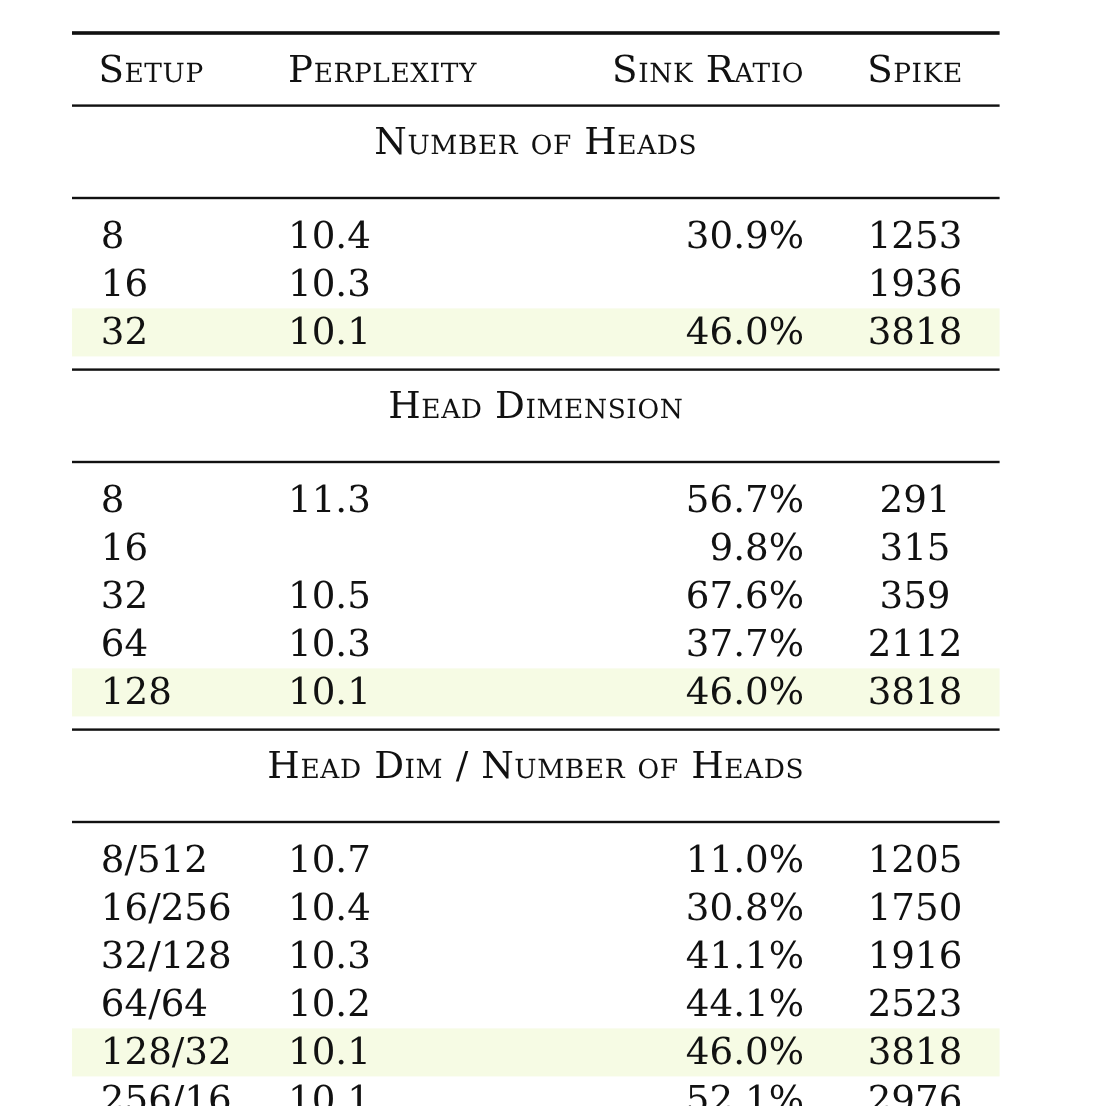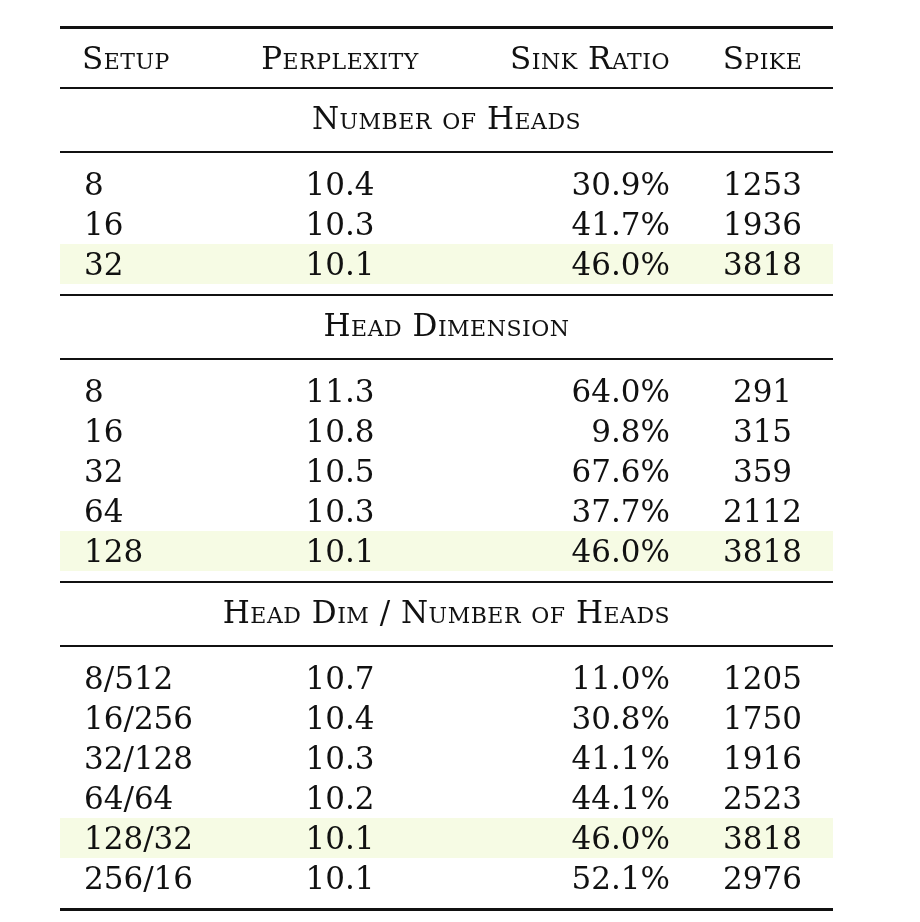--- a/index.html
+++ b/index.html
@@ -7,25 +7,25 @@
            font-family: "DejaVu Serif", "Liberation Serif", serif; color: #111; }
     .table { position: absolute; left: 60px; top: 26px; width: 773px; }
     .rule-thick { height: 3px; background: #111; }
     .rule { height: 2px; background: #111; }
     .row { position: relative; height: 40px; font-size: 31px; line-height: 40px; }
     .row.hl { background: #f6fbe4; }
     .header { height: 58px; line-height: 58px; font-size: 31px; }
     .sc { font-variant: small-caps; letter-spacing: 0.5px; }
     .cell { position: absolute; top: 0; white-space: nowrap; }
     .c0 { left: 24px; }
-    .c1 { left: 180px; width: 200px; text-align: center; }
+    .c1 { left: 180px; width: 200px; text-align: left; }
     .c2 { left: 400px; width: 210px; text-align: right; }
     .c3 { left: 620px; width: 165px; text-align: center; }
     .h0 { left: 22px; }
-    .section-title { height: 62px; line-height: 58px; text-align: center; font-size: 31px; }
+    .section-title { height: 75px; line-height: 58px; text-align: center; font-size: 31px; }
     .spacer-top { height: 11px; }
     .spacer-bot { height: 10px; }
   </style>
 </head>
 <body>
 
 <div class="table">
   <div class="rule-thick"></div>
   <div class="row header sc">
     <span class="cell h0">Setup</span>
@@ -41,46 +41,44 @@
   <div>
       <div class="row">
         <span class="cell c0">8</span>
         <span class="cell c1">10.4</span>
         <span class="cell c2">30.9%</span>
         <span class="cell c3">1253</span>
       </div>
       <div class="row">
         <span class="cell c0">16</span>
         <span class="cell c1">10.3</span>
-        <span class="cell c2">41.7%</span>
         <span class="cell c3">1936</span>
       </div>
       <div class="row hl">
         <span class="cell c0">32</span>
         <span class="cell c1">10.1</span>
         <span class="cell c2">46.0%</span>
         <span class="cell c3">3818</span>
       </div>
     </div>
   <div class="spacer-bot"></div>
 
   <div class="rule"></div>
   <div class="section-title sc">Head Dimension</div>
   <div class="rule"></div>
   <div class="spacer-top"></div>
   <div>
       <div class="row">
         <span class="cell c0">8</span>
         <span class="cell c1">11.3</span>
-        <span class="cell c2">64.0%</span>
+        <span class="cell c2">56.7%</span>
         <span class="cell c3">291</span>
       </div>
       <div class="row">
         <span class="cell c0">16</span>
-        <span class="cell c1">10.8</span>
         <span class="cell c2">9.8%</span>
         <span class="cell c3">315</span>
       </div>
       <div class="row">
         <span class="cell c0">32</span>
         <span class="cell c1">10.5</span>
         <span class="cell c2">67.6%</span>
         <span class="cell c3">359</span>
       </div>
       <div class="row">

